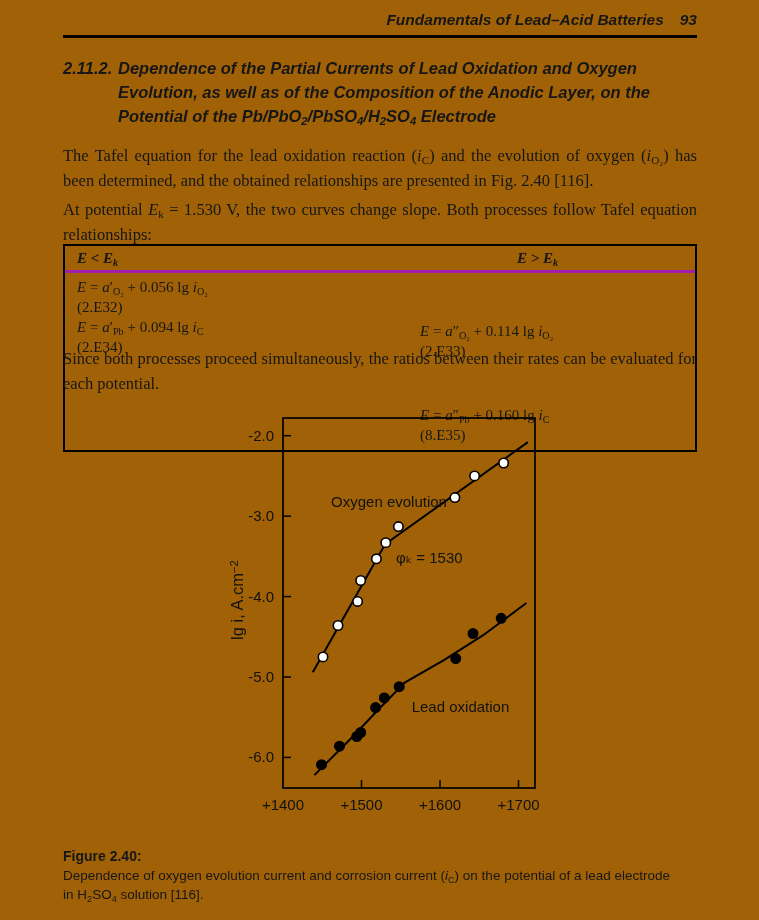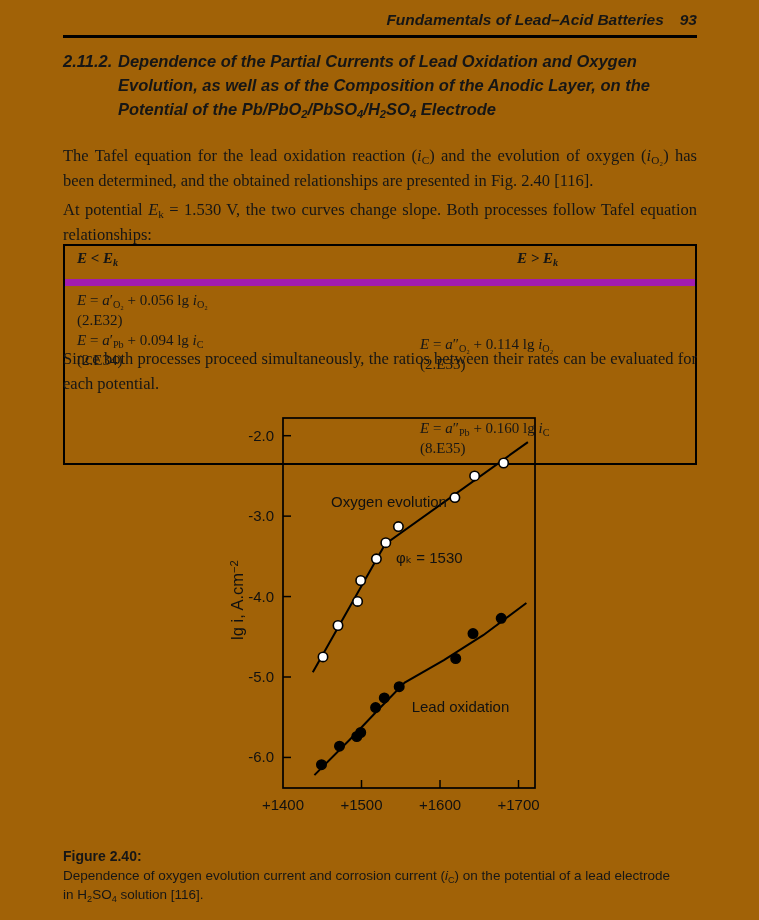--- a/index.html
+++ b/index.html
@@ -7,38 +7,38 @@
 
   sub{font-size:68%;vertical-align:-0.28em;line-height:0;}
   sup{font-size:68%;vertical-align:0.45em;line-height:0;}
 
   .running-head{position:absolute;top:11px;right:62px;
     font-family:"Liberation Sans",sans-serif;font-style:italic;font-weight:bold;
     font-size:15.5px;white-space:nowrap;}
   .running-head .pageno{margin-left:16px;}
   .head-rule{position:absolute;top:35px;left:63px;width:634px;height:3px;background:#000;}
 
-  .section-heading{position:absolute;top:49px;left:63px;width:636px;display:flex;
+  .section-heading{position:absolute;top:56px;left:63px;width:636px;display:flex;
     font-family:"Liberation Sans",sans-serif;font-weight:bold;font-style:italic;
     font-size:16.5px;line-height:24px;}
   .section-number{width:55px;flex:none;}
   .section-title{flex:1;}
 
   .para{position:absolute;left:63px;width:634px;
     font-family:"Liberation Serif",serif;font-size:16.5px;line-height:25px;
     text-align:justify;}
   #p1{top:126px;}
   #p2{top:180px;}
   #p3{top:329px;}
 
   .eq-table{position:absolute;top:244px;left:63px;width:634px;
     border:2px solid #000;box-sizing:border-box;
     font-family:"Liberation Serif",serif;font-size:15px;}
   .eq-header{display:grid;grid-template-columns:1fr 1fr;
-    border-bottom:7px solid #a21caf;padding:3px 0 11px;line-height:19px;}
+    border-bottom:3px solid #a21caf;padding:3px 0 2px;line-height:19px;}
   .eq-header .hcell{font-weight:bold;font-style:italic;}
   .eq-header .hl{padding-left:12px;text-align:left;}
   .eq-header .hr{text-align:center;}
   .eq-body{display:grid;grid-template-columns:1fr 1fr;padding:4px 0 5px;}
   .eq-line{display:flex;justify-content:center;line-height:20px;flex-direction:column;}
   .eq-half.left .eq-line{padding:0 22px 0 12px;}
   .eq-half.right .eq-line{padding:0 10px 0 40px;margin-top:44px;}
   .eqno{font-family:"Liberation Serif",serif;}
 
   .figure{position:absolute;top:415px;left:215px;width:345px;height:432px;

